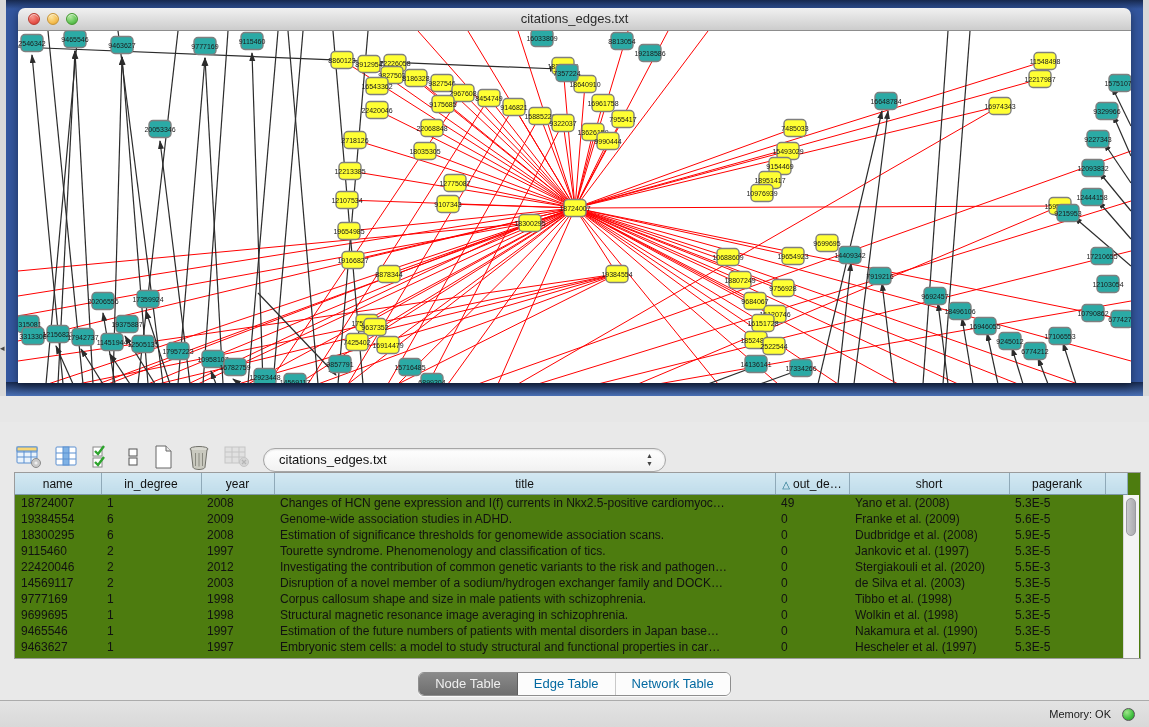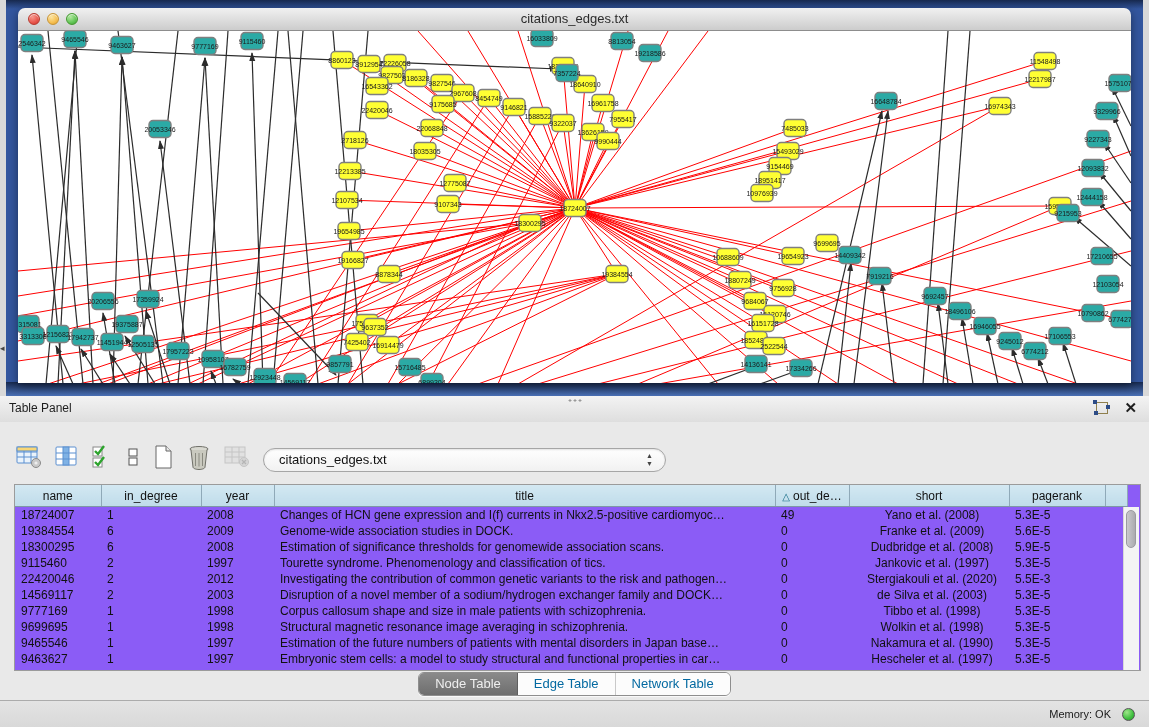--- a/index.html
+++ b/index.html
@@ -42,29 +42,29 @@
   .panel-body{position:absolute;left:0;top:26px;width:1149px;height:278px;background:#E9E9E9;}
   
   .tbar{position:absolute;left:16px;top:20px;height:30px;display:flex;align-items:center;gap:13px;}
   .tico{display:inline-flex;align-items:center;justify-content:center;}
   .combo{position:absolute;left:263px;top:26px;width:403px;height:24px;border:1px solid #A6A6A6;
       border-radius:12px;background:linear-gradient(#FFFFFF,#F1F1F1);box-sizing:border-box;
       box-shadow:inset 0 1px 2px rgba(0,0,0,.12);}
   .combo .val{position:absolute;left:15px;top:0;line-height:22px;font-size:13px;color:#111;}
   .combo .arrows{position:absolute;right:12px;top:3px;font-size:7px;line-height:8px;color:#444;text-align:center;}
   
-  .tbl-wrap{position:absolute;left:14px;top:62px;width:1127px;height:187px;background:#8b5cf6;
+  .tbl-wrap{position:absolute;left:14px;top:50px;width:1127px;height:187px;background:#4d7c0f;
       border:1px solid #9B9B9B;box-sizing:border-box;overflow:hidden;}
   table.grid{border-collapse:collapse;table-layout:fixed;width:1112px;}
   table.grid th{height:21px;background:linear-gradient(#D3E8F2,#BFDCEA);border-right:1px solid #8FA9B8;
       border-bottom:1px solid #7E98A6;font-size:12px;font-weight:normal;color:#111;padding:0 4px;
       overflow:hidden;white-space:nowrap;}
   table.grid td{height:16px;font-size:12px;color:#111;padding:0 0 0 6px;overflow:hidden;
       white-space:nowrap;text-overflow:clip;}
-  td.ctr{text-align:center;padding:0;}
+  td.ctr{text-align:left;padding:0;}
   .sort-tri{color:#176C86;font-size:10px;margin-right:3px;}
   .vscroll{position:absolute;right:1px;top:22px;width:15px;height:163px;background:#F4F4F4;border-left:1px solid #D8D8D8;}
   .vthumb{position:absolute;left:2px;top:3px;width:10px;height:38px;border-radius:6px;
       background:linear-gradient(90deg,#C9C9CC,#ABABAF);border:1px solid #9A9AA0;box-sizing:border-box;}
   
   .tabbar{position:absolute;left:0;top:250px;width:100%;display:flex;justify-content:center;align-items:flex-end;}
   .seg{display:flex;border:1px solid #8E8E8E;border-radius:6px;overflow:hidden;background:#FCFCFC;
       box-shadow:0 1px 1px rgba(255,255,255,.8);}
   .seg .tab{padding:0 16px;height:22px;line-height:22px;font-size:13px;color:#0369a1;background:#FCFCFC;
       border-right:1px solid #C9C9C9;}
@@ -667,33 +667,20 @@
                 <text x="1042" y="307.5" text-anchor="middle" font-size="7" font-family="&quot;Liberation Sans&quot;,sans-serif" fill="#1A1A1A">17106553</text>
               </g>
             </g>
           </svg>
       </div>
     </div>
   </div>
   <div class="side-notch">◂</div>
 
   <div class="table-panel">
-    <div class="panel-header">
-      <div class="grip"></div>
-      <span class="panel-title">Table Panel</span>
-      <div class="panel-hdr-icons">
-        <span class="float-ico">
-          <span class="big"></span>
-            <span class="sq1"></span>
-            <span class="sq2"></span>
-            <span class="sq3"></span>
-        </span>
-        <span class="close-x">✕</span>
-      </div>
-    </div>
     <div class="panel-body">
       <div class="tbar" id="toolbar">
           <span class="tico">
             <svg width="26" height="24" viewBox="0 0 26 24">
               <rect x="1" y="2" width="20" height="16" rx="1" fill="#EAF3FB" stroke="#5B8FD0"></rect>
               <path d="M1 7h20M1 12h20M8 2v16M15 2v16" stroke="#5B8FD0" fill="none"></path>
               <rect x="1" y="2" width="20" height="4" fill="#F8D777" stroke="#5B8FD0"></rect>
               <circle cx="20" cy="18" r="4.5" fill="#C9C9C9" stroke="#8A8A8A"></circle>
               <circle cx="20" cy="18" r="1.6" fill="#EDEDED"></circle>
             </svg>
@@ -783,21 +770,21 @@
                 <td>Changes of HCN gene expression and I(f) currents in Nkx2.5-positive cardiomyoc…</td>
                 <td>49</td>
                 <td class="ctr">Yano et al. (2008)</td>
                 <td>5.3E-5</td>
                 <td></td>
               </tr>
               <tr>
                 <td>19384554</td>
                 <td>6</td>
                 <td>2009</td>
-                <td>Genome-wide association studies in DOCK.</td>
+                <td>Genome-wide association studies in ADHD.</td>
                 <td>0</td>
                 <td class="ctr">Franke et al. (2009)</td>
                 <td>5.6E-5</td>
                 <td></td>
               </tr>
               <tr>
                 <td>18300295</td>
                 <td>6</td>
                 <td>2008</td>
                 <td>Estimation of significance thresholds for genomewide association scans.</td>

